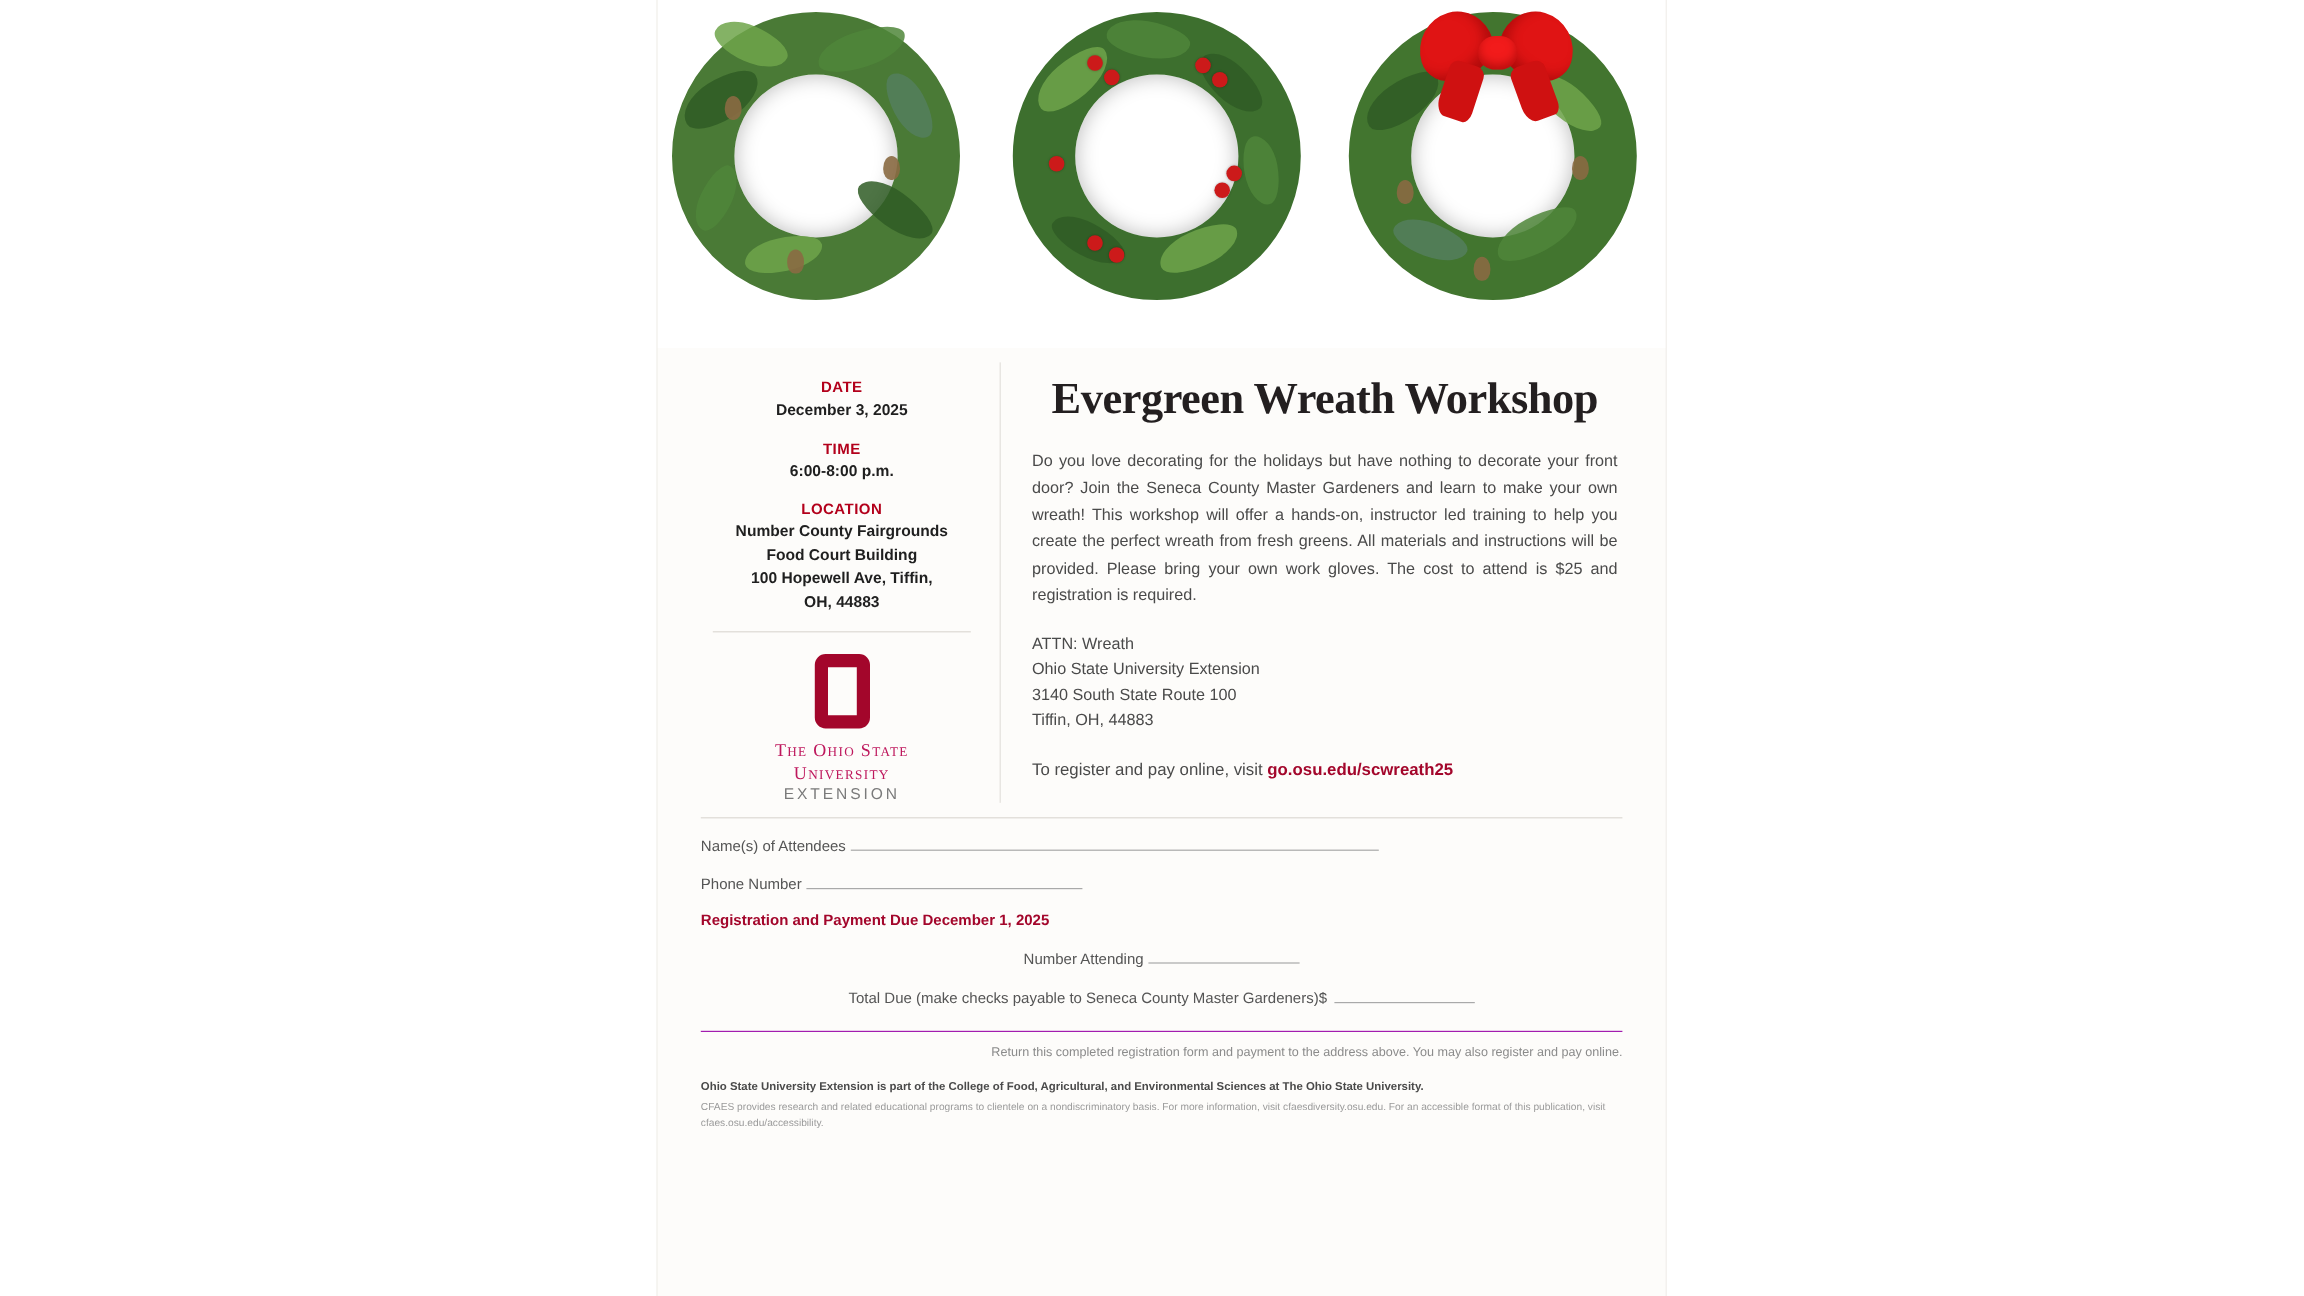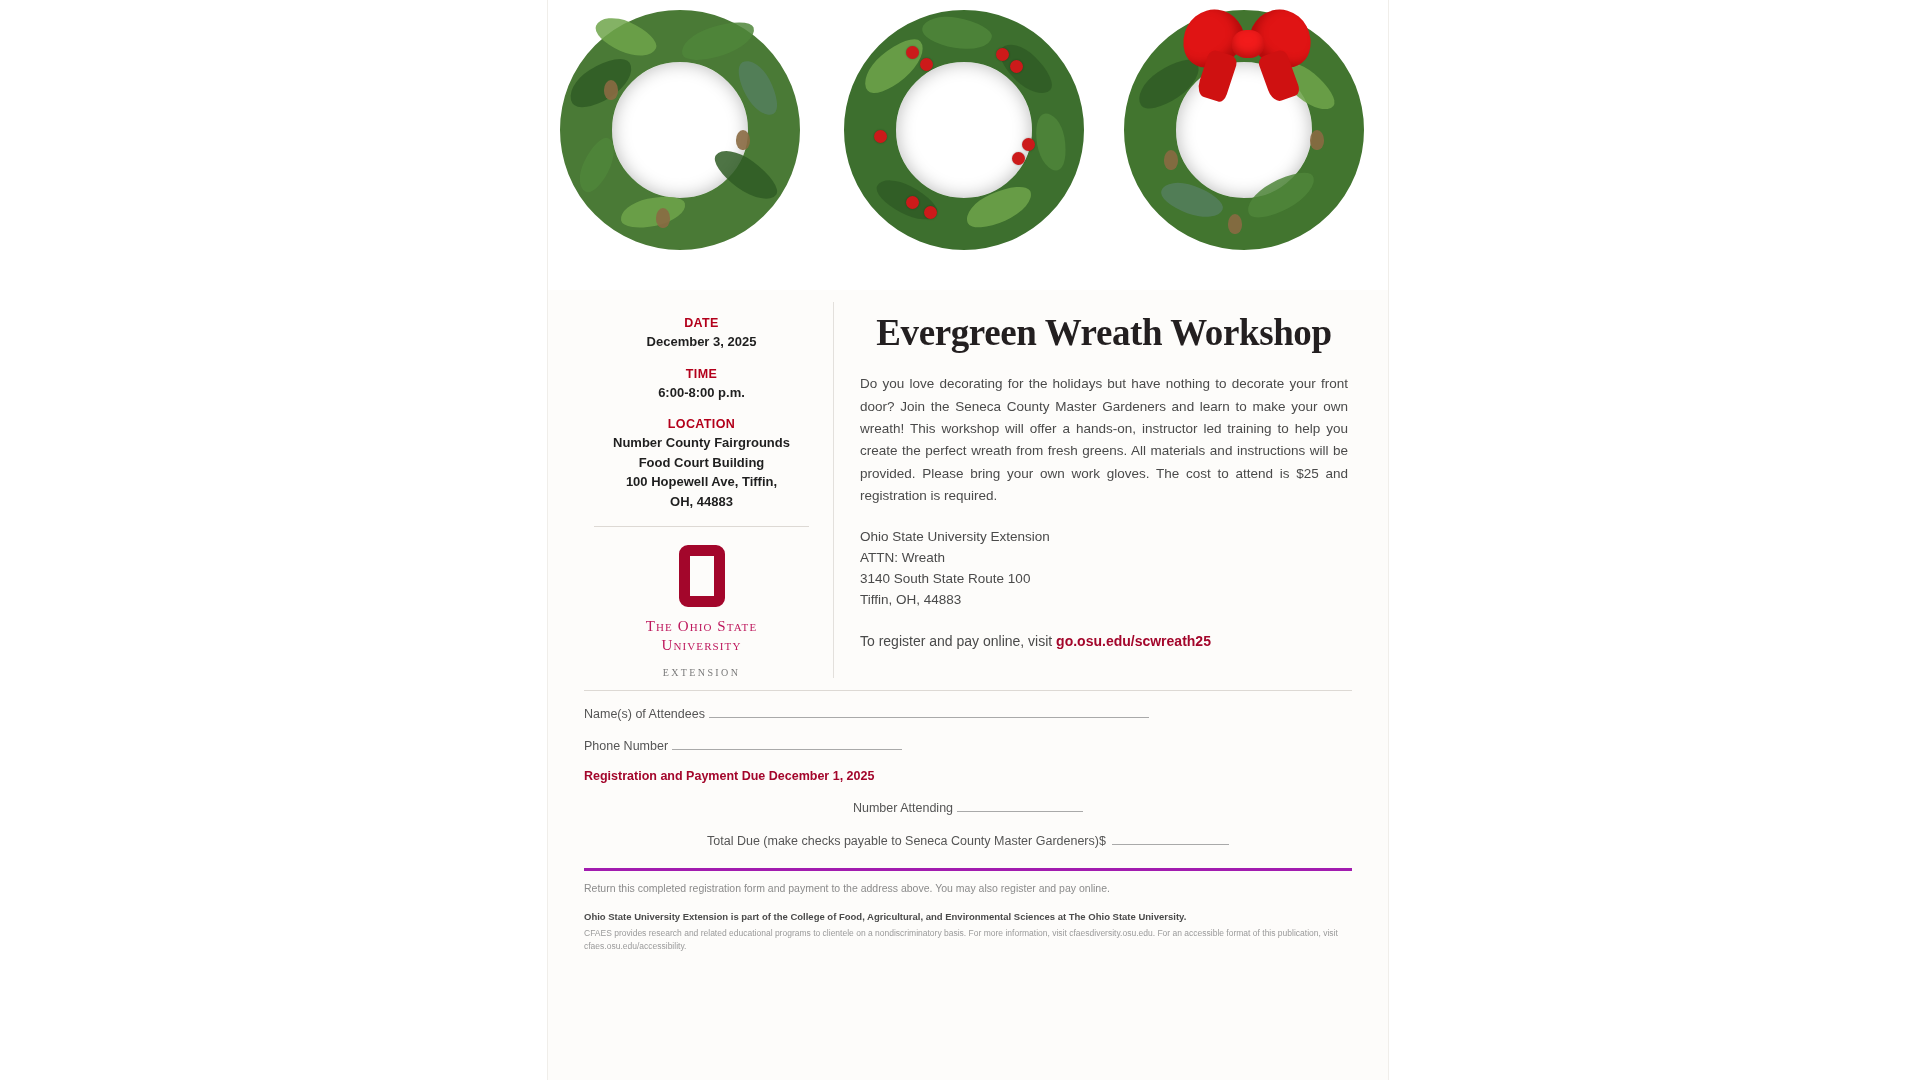--- a/index.html
+++ b/index.html
@@ -157,24 +157,23 @@
   .osu-name {
     color: #be185d;
     font-family: "Liberation Serif", serif;
     font-size: 15px;
     letter-spacing: 1.1px;
     line-height: 1.22;
     font-variant: small-caps;
   }
   .osu-sub {
     color: #7a7a7a;
-    font-size: 10px;
+    font-size: 13px;
     letter-spacing: 2.4px;
-    margin-top: 13px;
-    font-family: Liberation Serif, serif;
+    margin-top: 0;
   }
 
   .col-right {
     flex: 1;
     padding: 10px 4px 0 26px;
     box-sizing: border-box;
   }
 
   .title {
     font-family: "Liberation Serif", serif;
@@ -252,22 +251,23 @@
   }
   .row-split .left-text { line-height: 1.5; max-width: 430px; }
   .money { display: flex; align-items: baseline; width: 130px; }
   .money .dollar { margin-right: 2px; color: #555; }
 
   .footnote {
     font-size: 10.5px;
     color: #8b8b8b;
     margin-top: 18px;
     padding-top: 10px;
-    border-top: 3px solid #a21caf;
+    border-top: 1px solid #a21caf;
     line-height: 1.5;
+    text-align: right;
   }
   .legal-bold {
     font-size: 9.5px;
     color: #4a4a4a;
     font-weight: bold;
     margin-top: 14px;
   }
   .legal {
     font-size: 8.5px;
     color: #9a9a9a;
@@ -358,22 +358,22 @@
           <div class="osu-name">University</div>
           <div class="osu-sub">EXTENSION</div>
         </div>
       </div>
 
       <div class="col-right">
         <h1 class="title">Evergreen Wreath Workshop</h1>
         <p class="para">Do you love decorating for the holidays but have nothing to decorate your front door? Join the Seneca County Master Gardeners and learn to make your own wreath! This workshop will offer a hands-on, instructor led training to help you create the perfect wreath from fresh greens. All materials and instructions will be provided. Please bring your own work gloves. The cost to attend is $25 and registration is required.</p>
 
         <div class="addr">
+          <div>ATTN: Wreath</div>
           <div>Ohio State University Extension</div>
-          <div>ATTN: Wreath</div>
           <div>3140 South State Route 100</div>
           <div>Tiffin, OH, 44883</div>
         </div>
 
         <div class="register">
           <span>To register and pay online, visit </span><b>go.osu.edu/scwreath25</b>
         </div>
       </div>
     </div>
 

